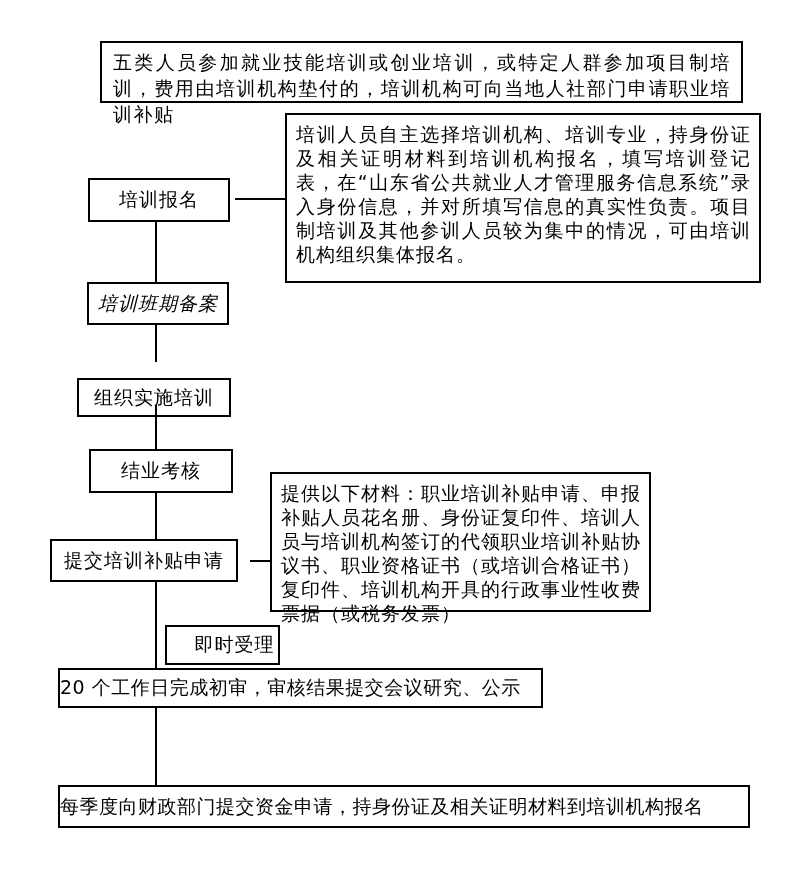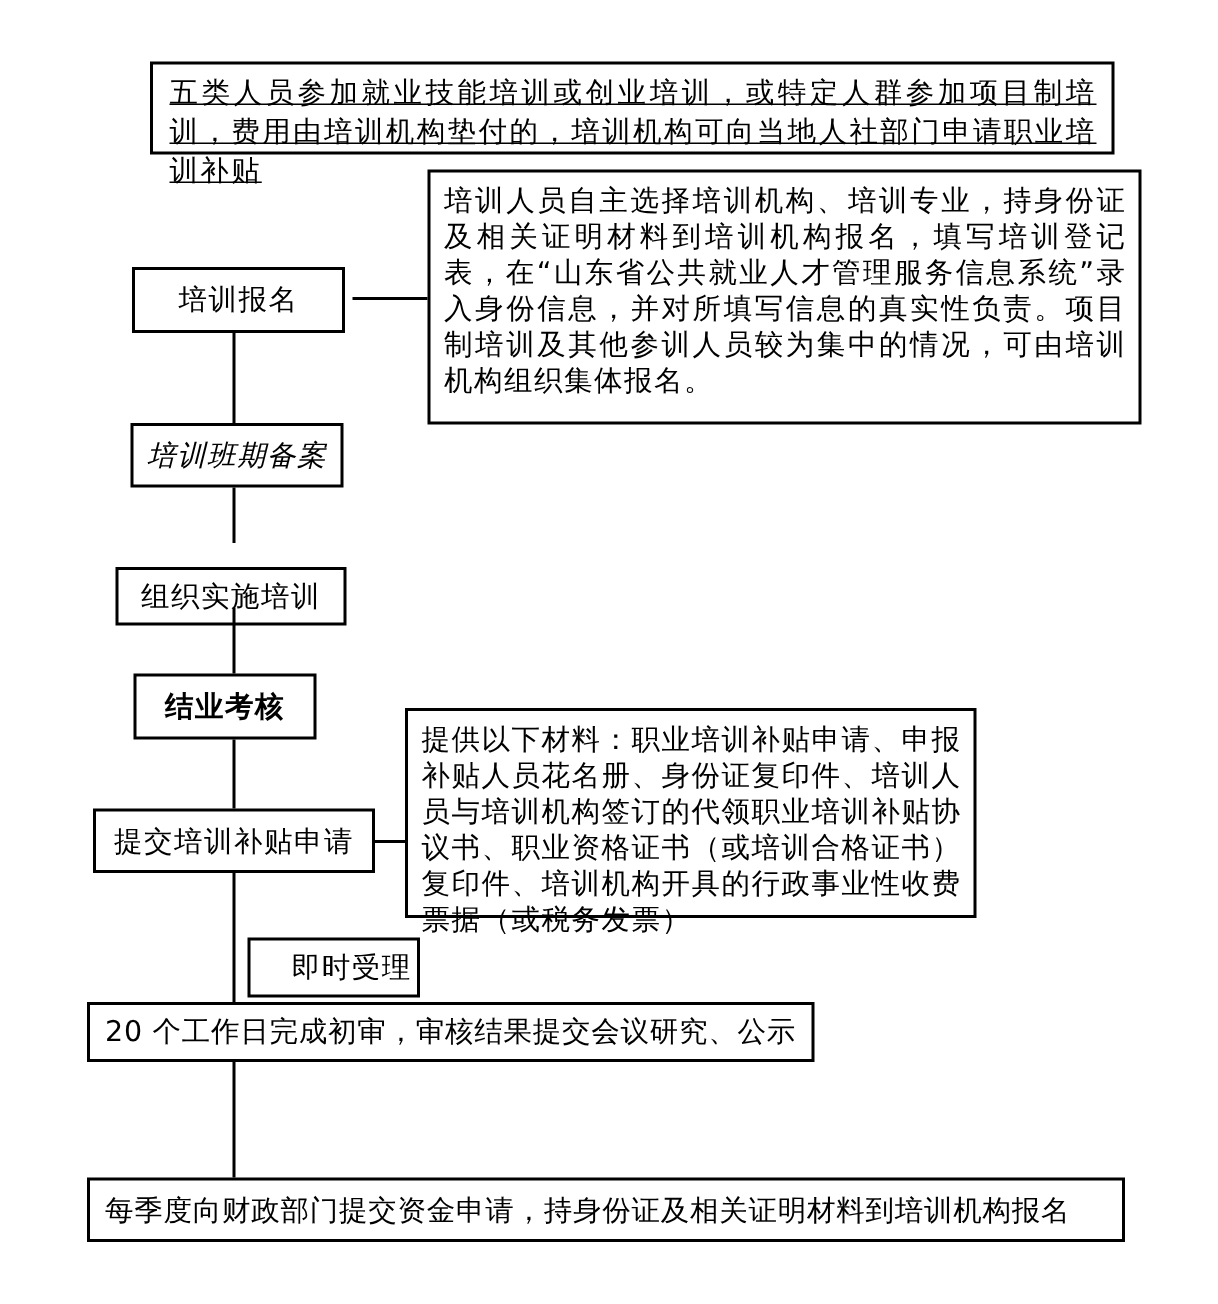--- a/index.html
+++ b/index.html
@@ -30,37 +30,35 @@
     letter-spacing: 1px;
     text-align: center;
     white-space: nowrap;
   }
   .wide-step {
     display: flex;
     align-items: center;
     justify-content: flex-start;
     font-size: 19px;
     letter-spacing: 0.5px;
-    padding-left: 10px;
     white-space: nowrap;
   }
   .note {
     font-size: 19px;
     line-height: 24px;
     letter-spacing: 1px;
     padding: 7px 8px 6px 9px;
     text-align: justify;
   }
   .intro {
     font-size: 19px;
     line-height: 26px;
     letter-spacing: 1.5px;
     padding: 6px 10px 6px 11px;
     text-align: justify;
-    text-decoration: underline;
   }
   .vline {
     position: absolute;
     width: 2px;
     background: #000000;
   }
   .hline {
     position: absolute;
     height: 2px;
     background: #000000;
@@ -74,23 +72,23 @@
   <div class="box intro" style="left:100px; top:41px; width:643px; height:62px;">五类人员参加就业技能培训或创业培训，或特定人群参加项目制培训，费用由培训机构垫付的，培训机构可向当地人社部门申请职业培训补贴</div>
 
   <div class="box note" style="left:285px; top:113px; width:476px; height:170px;">培训人员自主选择培训机构、培训专业，持身份证及相关证明材料到培训机构报名，填写培训登记表，在“山东省公共就业人才管理服务信息系统”录入身份信息，并对所填写信息的真实性负责。项目制培训及其他参训人员较为集中的情况，可由培训机构组织集体报名。</div>
 
   <div class="box step" style="left:88px; top:178px; width:142px; height:44px;">培训报名</div>
 
   <div class="box step" style="left:87px; top:282px; width:142px; height:43px;font-style:italic;">培训班期备案</div>
 
   <div class="box step" style="left:77px; top:378px; width:154px; height:39px;">组织实施培训</div>
 
-  <div class="box step" style="left:89px; top:449px; width:122px; height:44px;font-weight:bold;">结业考核</div>
+  <div class="box step" style="left:89px; top:449px; width:144px; height:44px;">结业考核</div>
 
-  <div class="box step" style="left:62px; top:539px; width:188px; height:43px;">提交培训补贴申请</div>
+  <div class="box step" style="left:50px; top:539px; width:188px; height:43px;">提交培训补贴申请</div>
 
   <div class="box note" style="left:270px; top:472px; width:381px; height:140px;">提供以下材料：职业培训补贴申请、申报补贴人员花名册、身份证复印件、培训人员与培训机构签订的代领职业培训补贴协议书、职业资格证书（或培训合格证书）复印件、培训机构开具的行政事业性收费票据（或税务发票）</div>
 
   <div class="box step" style="left:165px; top:625px; width:115px; height:40px;padding-left:24px;">即时受理</div>
 
   <div class="box wide-step" style="left:58px; top:668px; width:485px; height:40px;">20 个工作日完成初审，审核结果提交会议研究、公示</div>
 
   <div class="box wide-step" style="left:58px; top:785px; width:692px; height:43px;">每季度向财政部门提交资金申请，持身份证及相关证明材料到培训机构报名</div>
 
   <div class="vline" style="left:155px; top:222px; height:60px;"></div>

